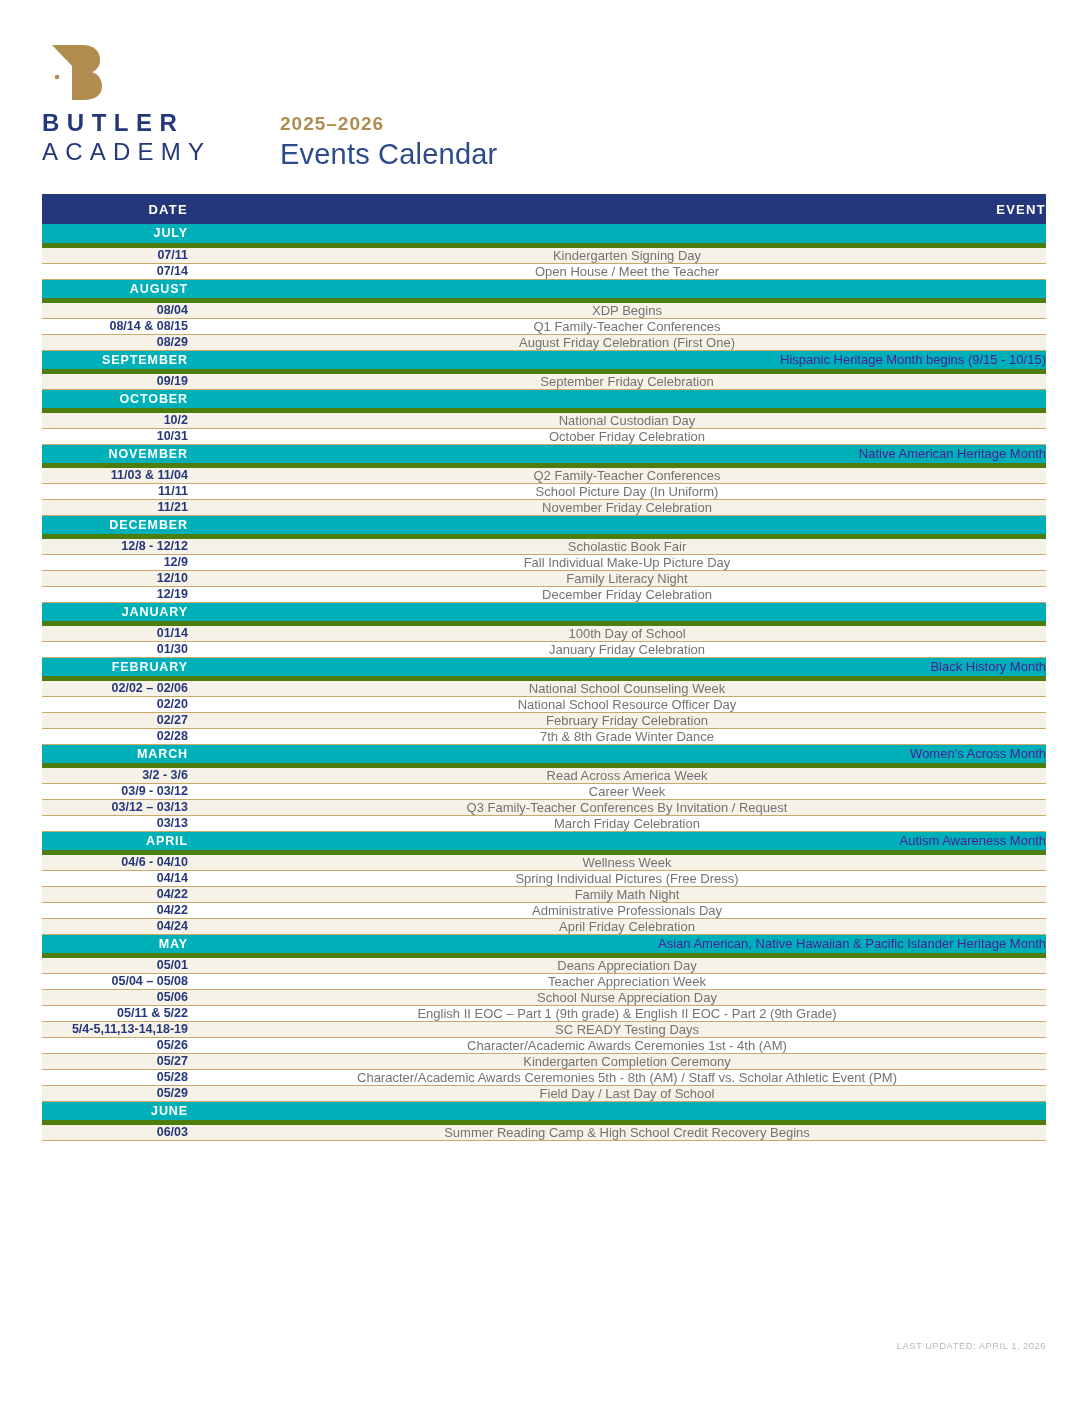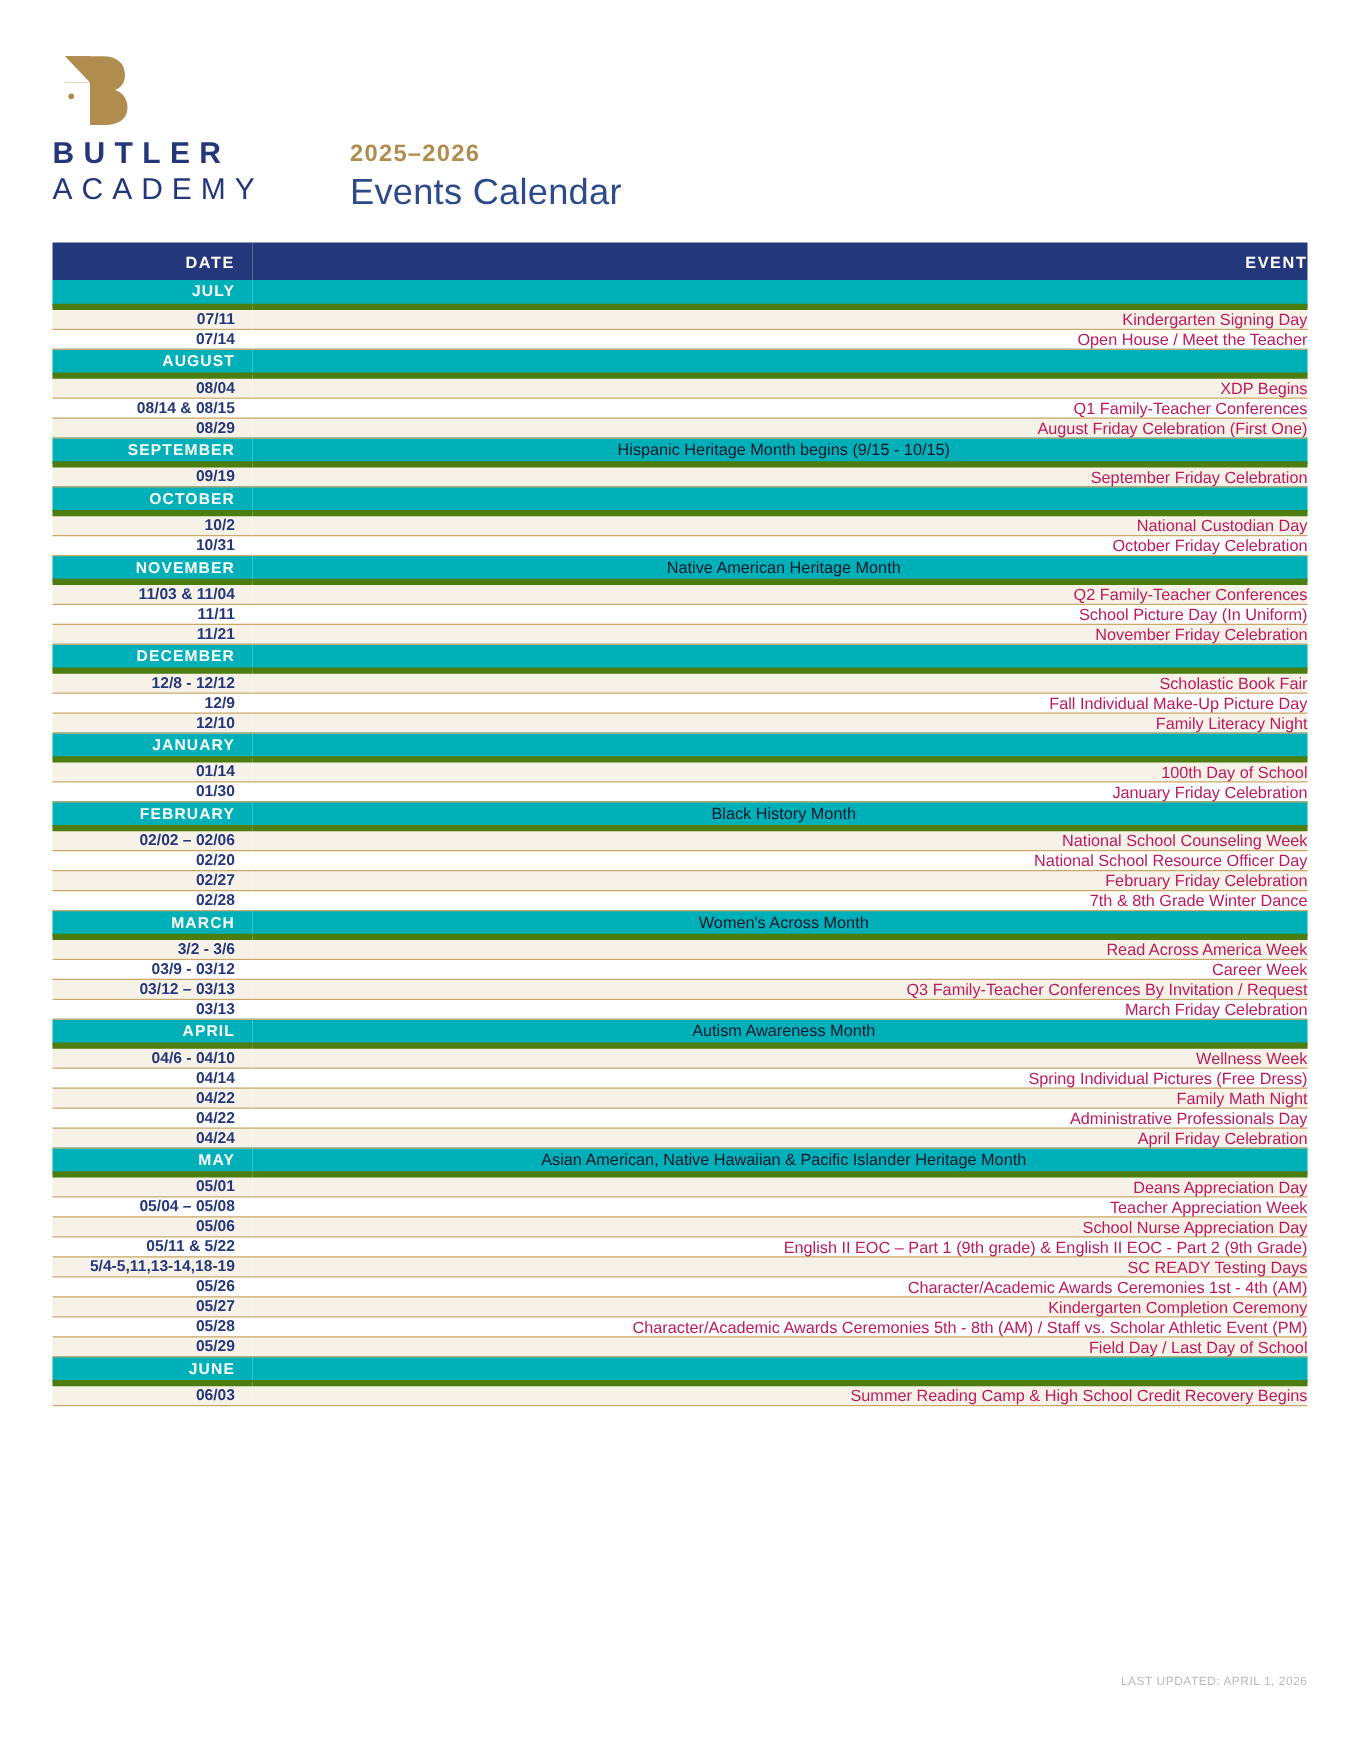--- a/index.html
+++ b/index.html
@@ -137,25 +137,25 @@
   td.month-name {
     text-align: right;
     padding-right: 14px;
     font-size: 12.5px;
     font-weight: bold;
     letter-spacing: 0.9px;
     color: #ffffff;
   }
 
   td.month-note {
-    text-align: center;
+    text-align: right;
     padding-left: 6px;
     font-size: 13px;
     font-weight: 400;
-    color: #0f172a;
+    color: #4c1d95;
     white-space: nowrap;
   }
 
   
   tr.event-row { height: 15px; }
   tr.event-row.odd  { background: #f7f2e8; }
   tr.event-row.even { background: #ffffff; }
 
   tr.event-row td {
     border-bottom: 1px solid #c9a86a;
@@ -164,25 +164,25 @@
   td.ev-date {
     text-align: right;
     padding-right: 14px;
     font-size: 12.5px;
     font-weight: bold;
     color: #24377a;
     white-space: nowrap;
   }
 
   td.ev-text {
-    text-align: right;
+    text-align: center;
     padding-left: 6px;
     font-size: 13px;
     font-weight: 400;
-    color: #be185d;
+    color: #737373;
     white-space: nowrap;
     margin-top: 36px;
   }
 
   
   .footer {
     position: absolute;
     right: 42px;
     top: 1340px;
     font-size: 9.5px;
@@ -303,20 +303,24 @@
           <td class="ev-text">Scholastic Book Fair</td>
         </tr>
         <tr class="event-row even">
           <td class="ev-date">12/9</td>
           <td class="ev-text">Fall Individual Make-Up Picture Day</td>
         </tr>
         <tr class="event-row odd">
           <td class="ev-date">12/10</td>
           <td class="ev-text">Family Literacy Night</td>
         </tr>
+        <tr class="event-row even">
+          <td class="ev-date">12/19</td>
+          <td class="ev-text">December Friday Celebration</td>
+        </tr>
         <tr class="month-row">
           <td class="month-name">JANUARY</td>
           <td class="month-note"></td>
         </tr>
         <tr class="event-row odd">
           <td class="ev-date">01/14</td>
           <td class="ev-text">100th Day of School</td>
         </tr>
         <tr class="event-row even">
           <td class="ev-date">01/30</td>

